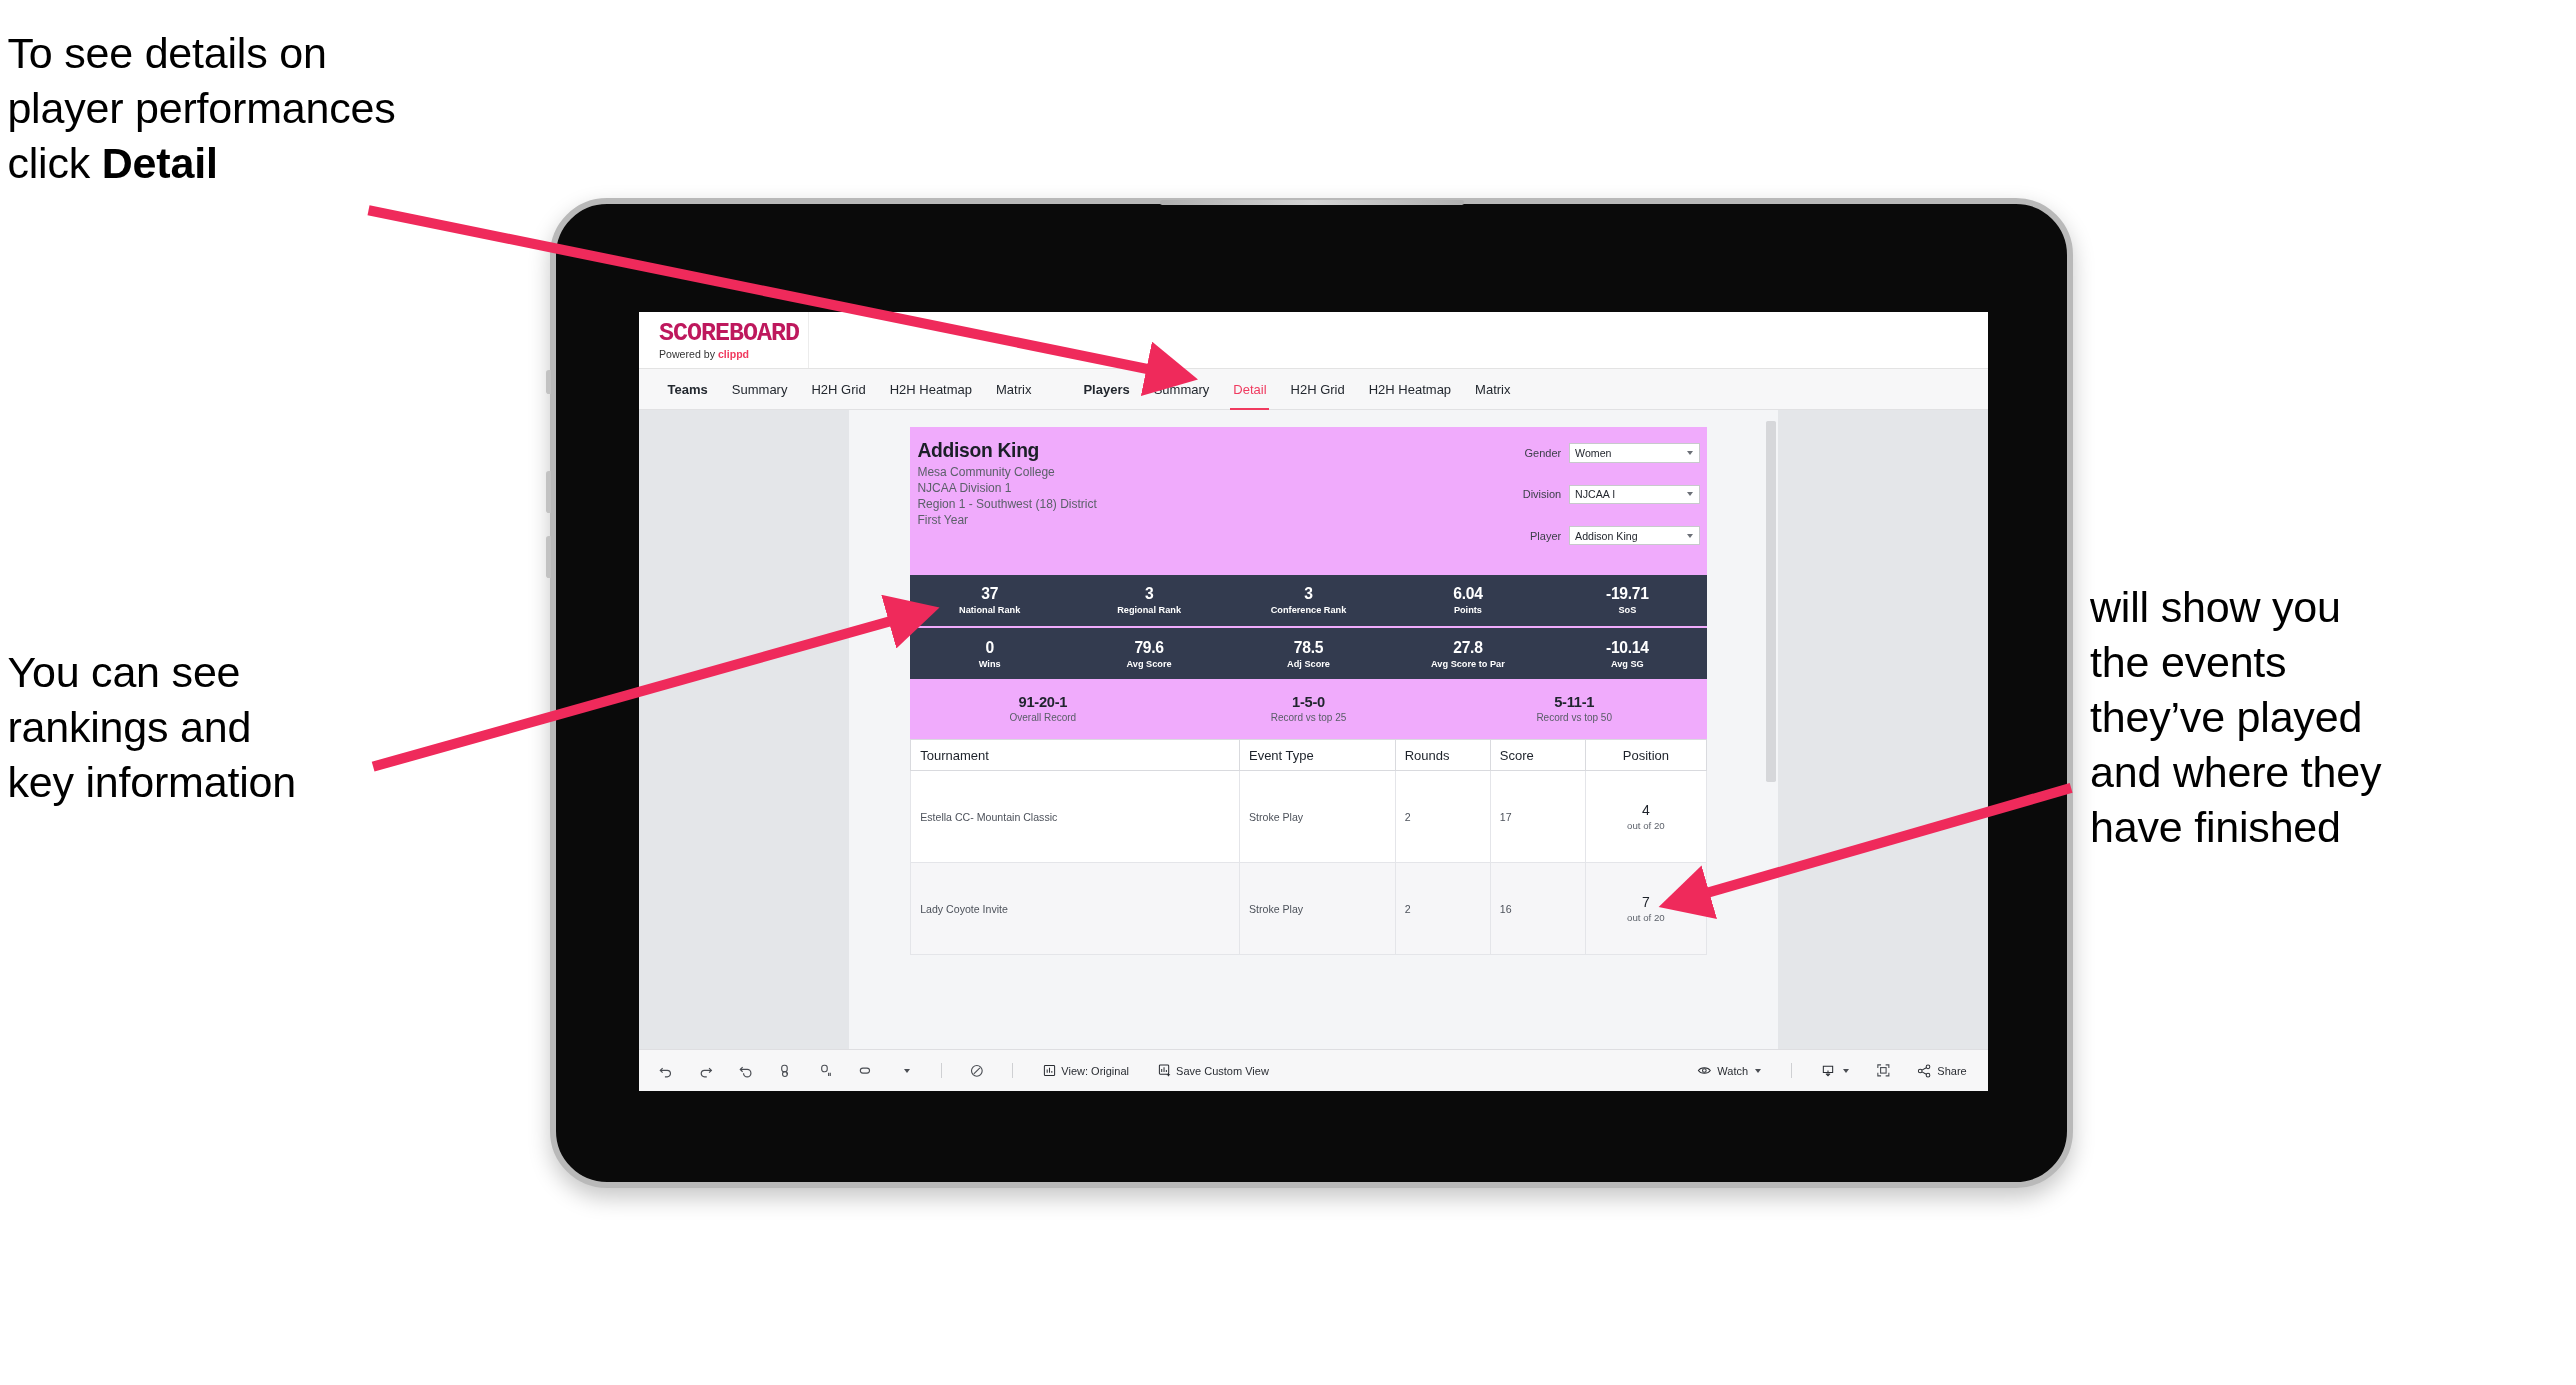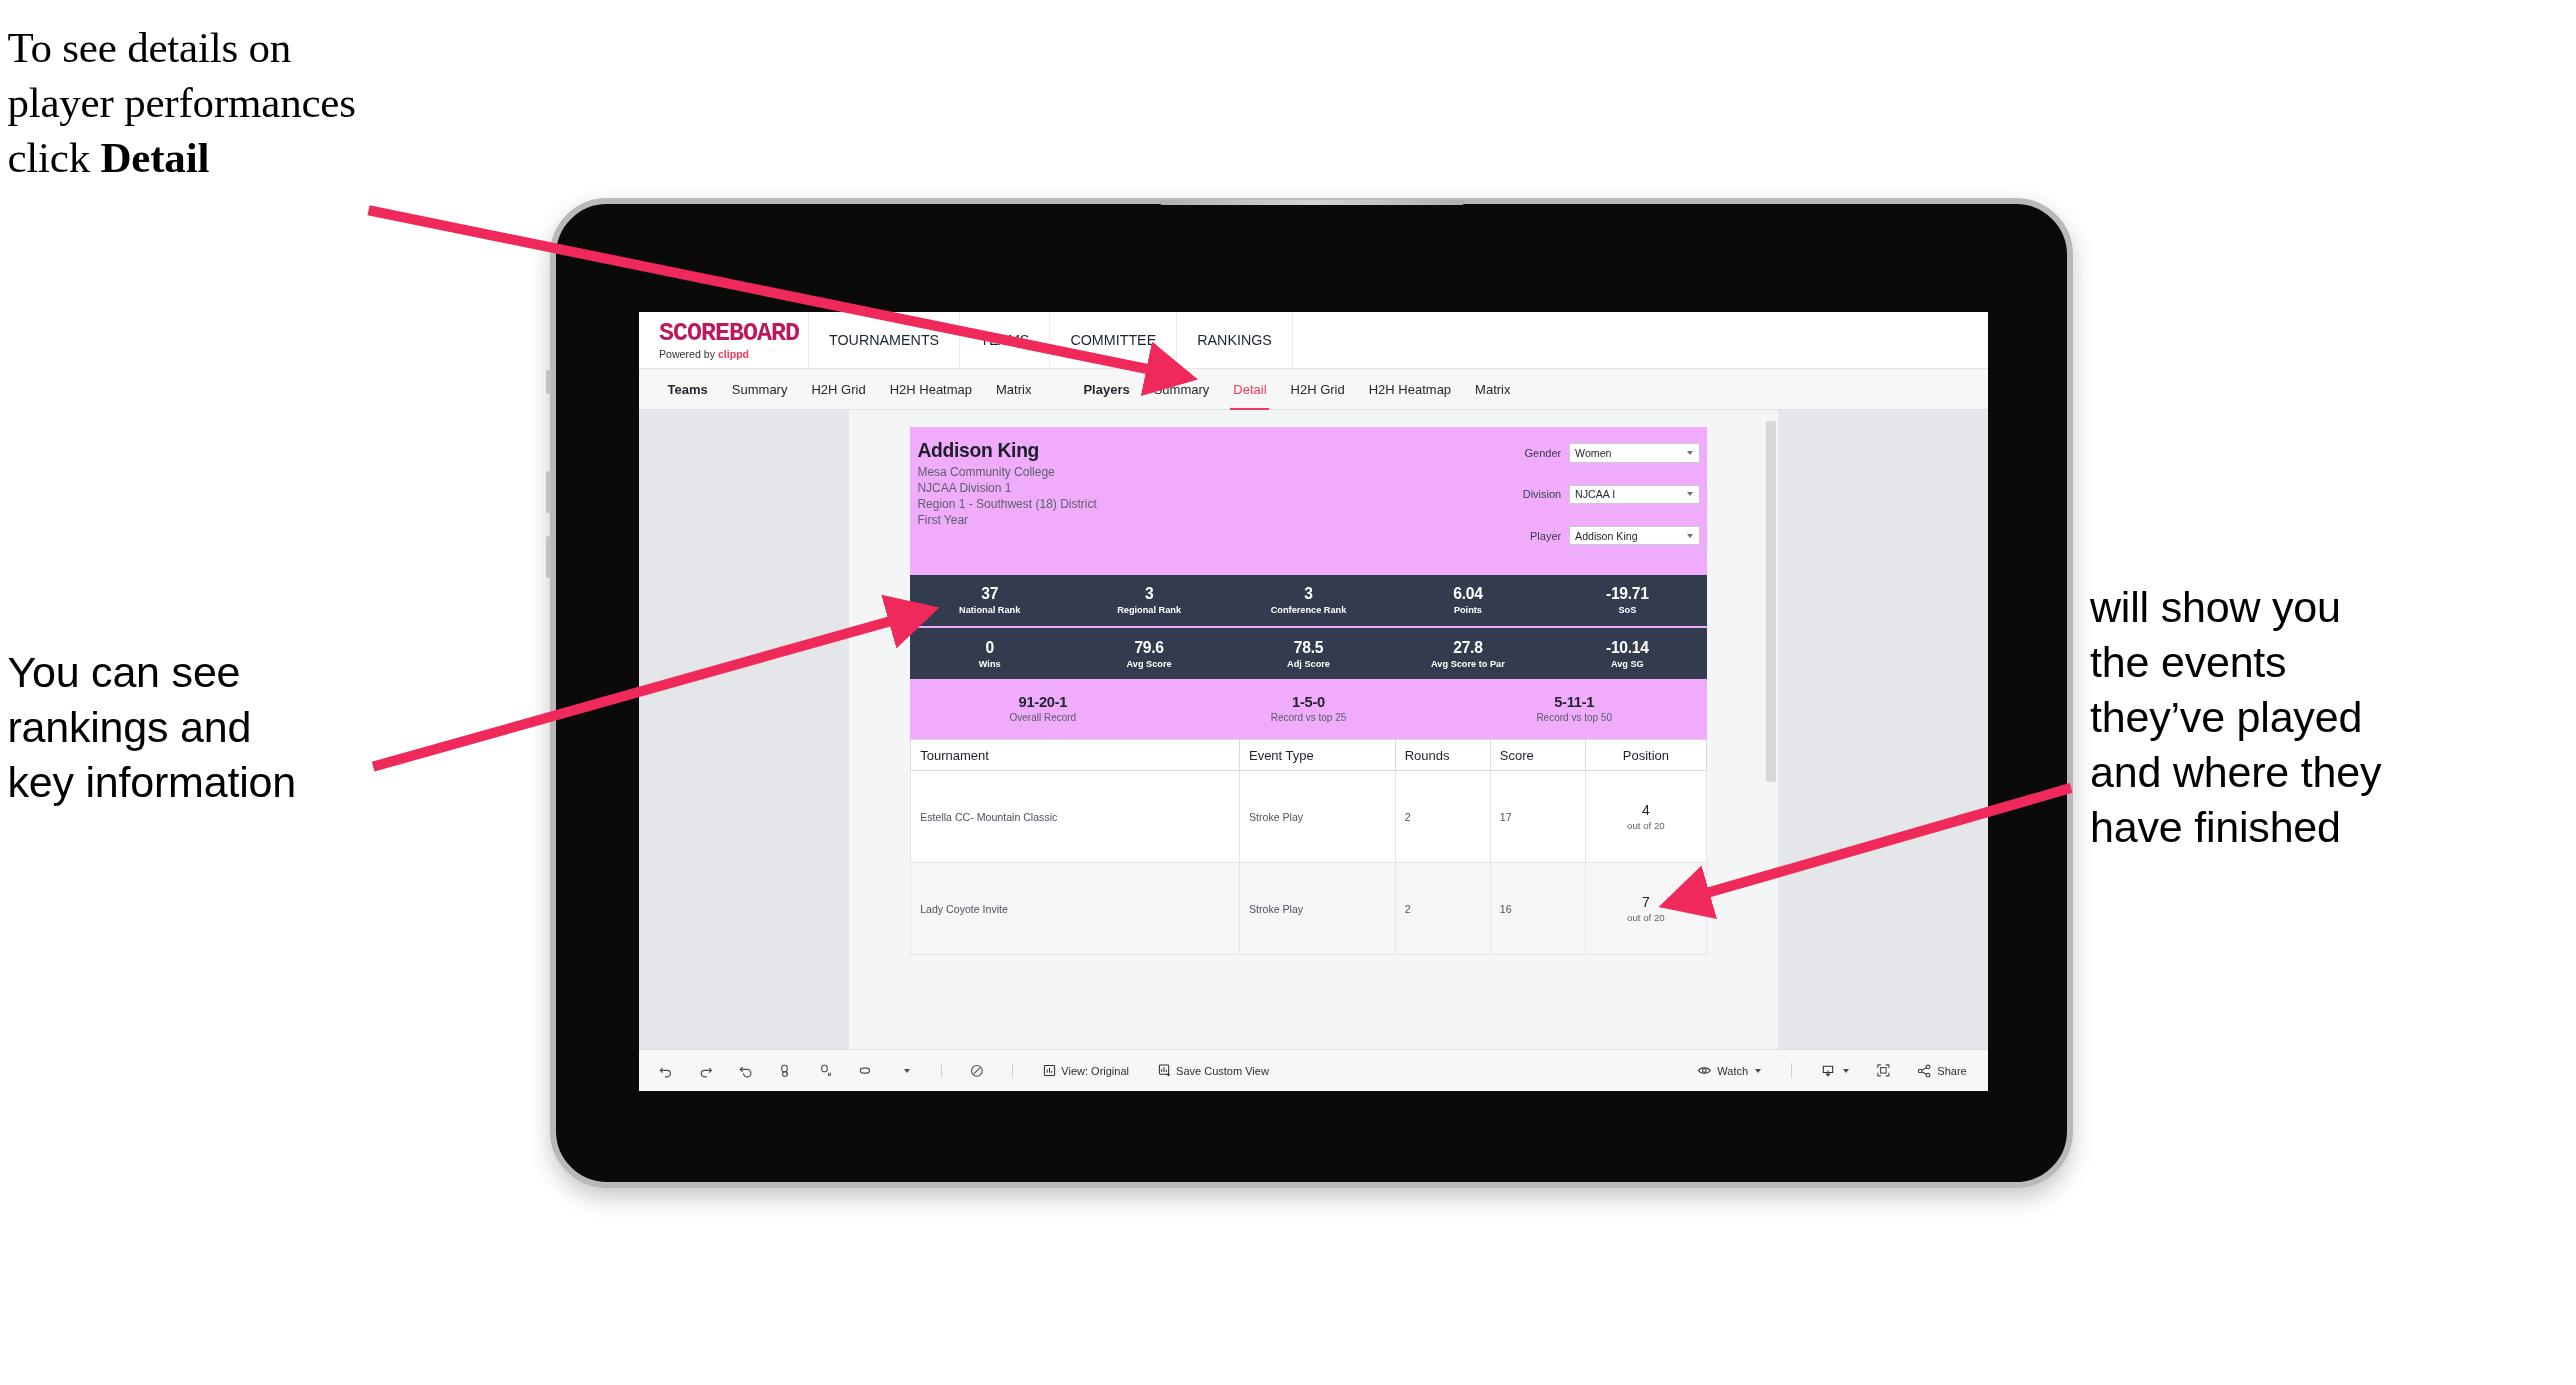--- a/index.html
+++ b/index.html
@@ -14,21 +14,21 @@
   
   .annotation {
     position: absolute;
     color: #000;
     font-size: 43px;
     line-height: 1.28;
     font-family: "Liberation Sans", sans-serif;
     letter-spacing: -0.2px;
   }
   .annotation b { font-weight: bold; }
-  #ann-top-left  { left: 7.4px;  top: 20px;  width: 590px; font-family: Liberation Serif, serif; }
+  #ann-top-left  { left: 7.4px;  top: 26px;  width: 590px; }
   #ann-left-mid  { left: 7.4px;  top: 645px; width: 479px; }
   #ann-right     { left: 2090px; top: 580px; width: 461px; }
 
   .arrow-layer {
     position: absolute; left: 0; top: 0;
     width: 2576px; height: 1386px;
     pointer-events: none;
   }
 
   
@@ -295,26 +295,20 @@
   <div class="side-btn b1"></div>
   <div class="side-btn b2"></div>
   <div class="side-btn b3"></div>
 
   <div class="screen">
 
     <div class="brandbar">
       <div class="logo-block">
         <div class="logo-title">SCOREBOARD</div>
         <div class="logo-sub"><span>Powered by </span><span class="brand">clippd</span></div>
-      </div>
-      <div class="mainnav">
-        <div class="mainnav-item">TOURNAMENTS</div>
-        <div class="mainnav-item">TEAMS</div>
-        <div class="mainnav-item">COMMITTEE</div>
-        <div class="mainnav-item">RANKINGS</div>
       </div>
     </div>
 
     <div class="subnav">
       <div class="subgroup">
         <div class="sub-item head">Teams</div>
         <div class="sub-item">Summary</div>
         <div class="sub-item">H2H Grid</div>
         <div class="sub-item">H2H Heatmap</div>
         <div class="sub-item">Matrix</div>

